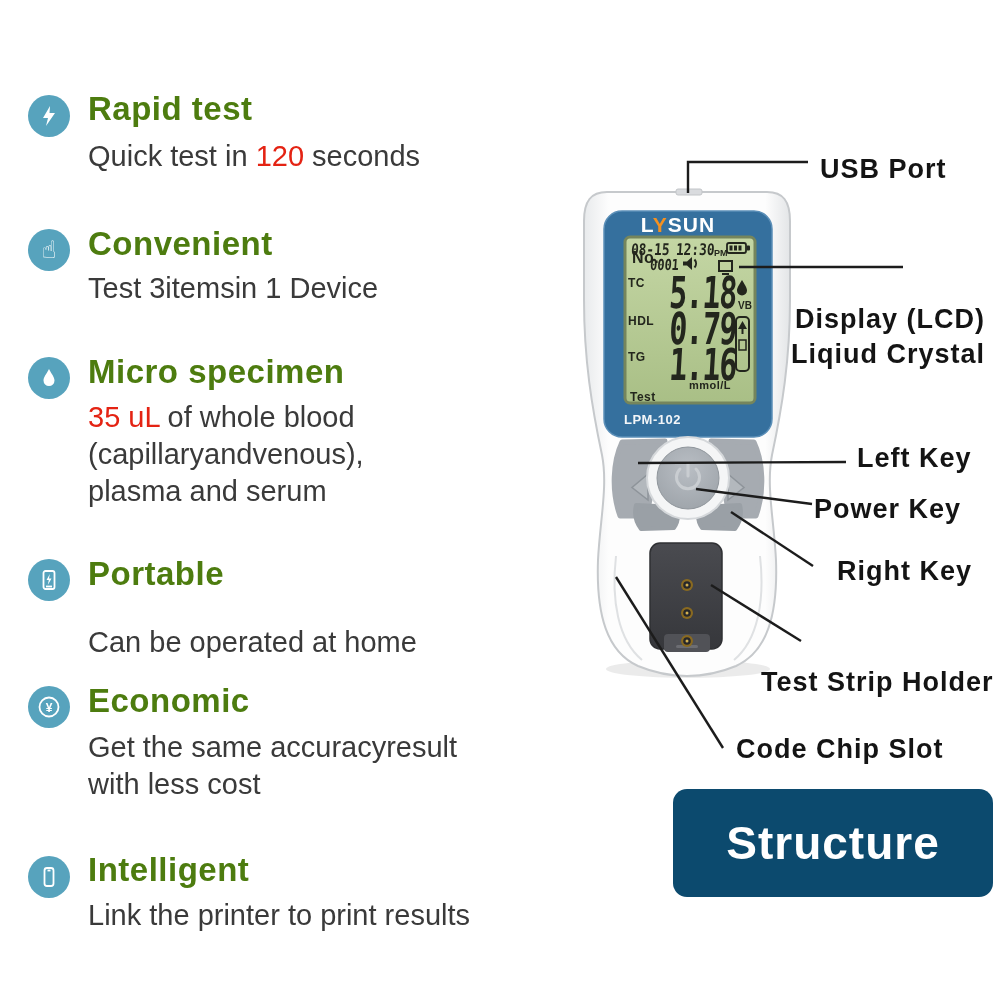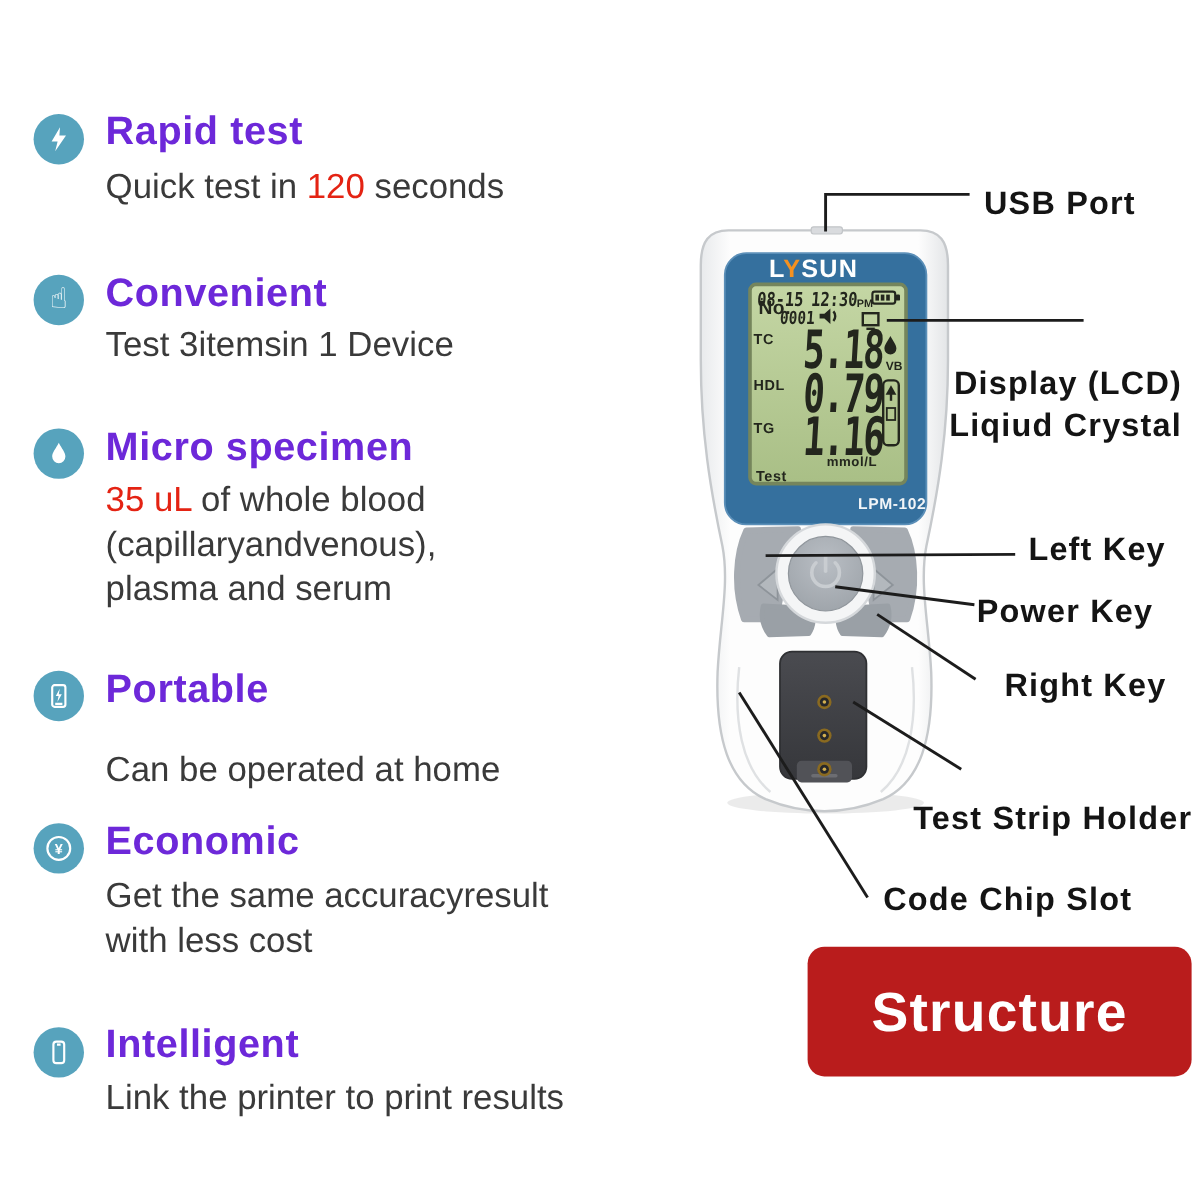--- a/index.html
+++ b/index.html
@@ -11,21 +11,21 @@
   svg.layer { position:absolute; left:0; top:0; width:1000px; height:1000px; }
 
   
   .feat-icon {
     position:absolute; left:28px; width:42px; height:42px; border-radius:50%;
     background:#57a3bd; display:flex; align-items:center; justify-content:center;
     color:#ffffff;
   }
   .feat-icon svg { display:block; }
   .feat-title {
-    position:absolute; left:88px; font-size:33px; font-weight:700; color:#6d28d9;
+    position:absolute; left:88px; font-size:33px; font-weight:700; color:#4d7c0f;
     letter-spacing:0.5px; white-space:nowrap;
   }
   .feat-desc {
     position:absolute; left:88px; font-size:29px; color:#3a3a3a; line-height:37px;
     white-space:nowrap;
   }
   .red { color:#e42313; }
   .glyph { font-size:24px; line-height:1; }
 
   
@@ -35,38 +35,38 @@
   }
   .callout.right-align { text-align:right; line-height:35px; }
 
   
   .brand {
     position:absolute; left:604px; top:213px; width:148px; text-align:center;
     font-size:21px; font-weight:700; color:#ffffff; letter-spacing:1px;
   }
   .brand .y { color:#f59120; }
   .model {
-    position:absolute; left:604px; top:412px; width:168px; text-align:right;
-    font-size:13px; font-weight:700; color:#f2f5f8; letter-spacing:0.5px;
+    position:absolute; left:604px; top:412px; width:168px; text-align:left;
+    font-size:13px; font-weight:700; color:#f2f5f8; letter-spacing:0.5px;padding-left:20px;
   }
   .lcd-text { position:absolute; left:625px; top:237px; width:130px; height:166px; color:#23261d; }
   .lcd-text > * { position:absolute; }
   .seg { font-family:"DejaVu Sans Mono",monospace; font-weight:bold; color:#23261d; }
   .seg-small { font-size:16px; transform:scaleX(.8) skewX(-5deg); transform-origin:left center; display:inline-block; line-height:1; }
   .seg-big {
     font-size:44px; line-height:1; letter-spacing:-2px;
     transform:scaleX(.68) skewX(-5deg); transform-origin:right center; display:inline-block;
   }
   .lcd-lab { font-weight:700; font-size:12px; letter-spacing:0.5px; }
   .lcd-tiny { font-weight:700; font-size:9px;text-align:center; }
 
   
   .structure-btn {
     position:absolute; left:673px; top:789px; width:320px; height:108px;
-    background:#b91c1c; border-radius:14px; display:flex; align-items:center;
+    background:#0c4a6e; border-radius:14px; display:flex; align-items:center;
     justify-content:center; color:#ffffff; font-size:46px; font-weight:700;
     letter-spacing:1px; cursor:pointer;
   }
 </style>
 </head>
 <body>
 
 <div class="canvas">
 
   <svg class="layer" viewBox="0 0 1000 1000">

